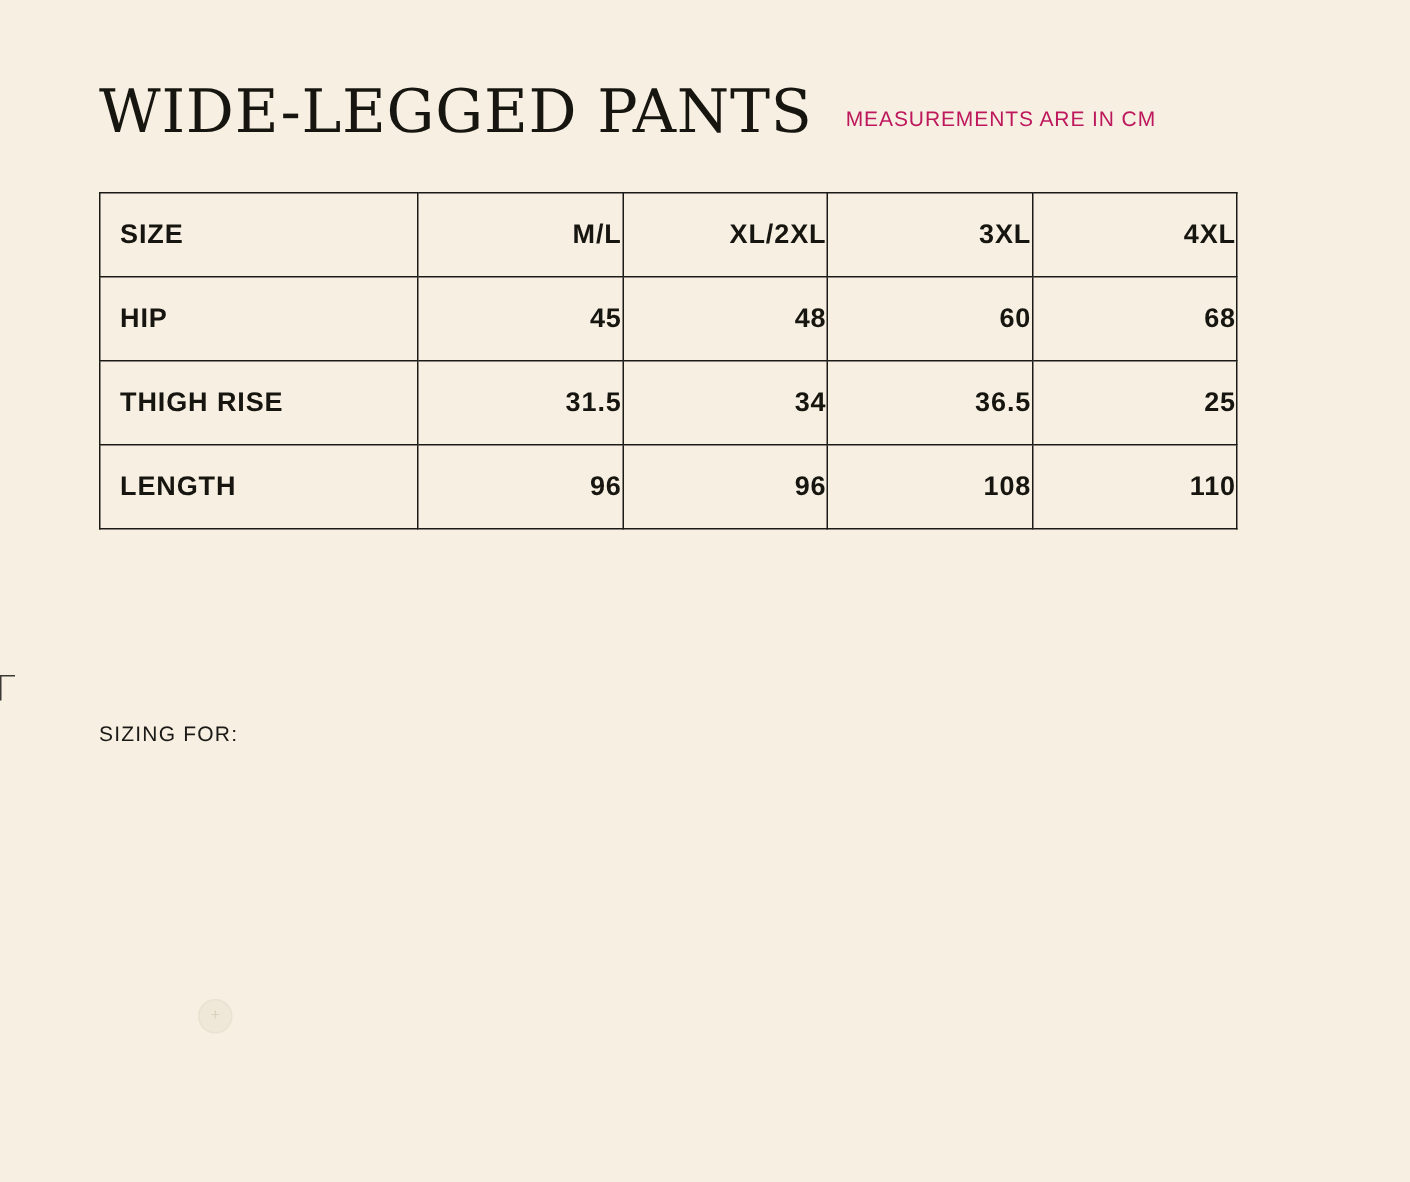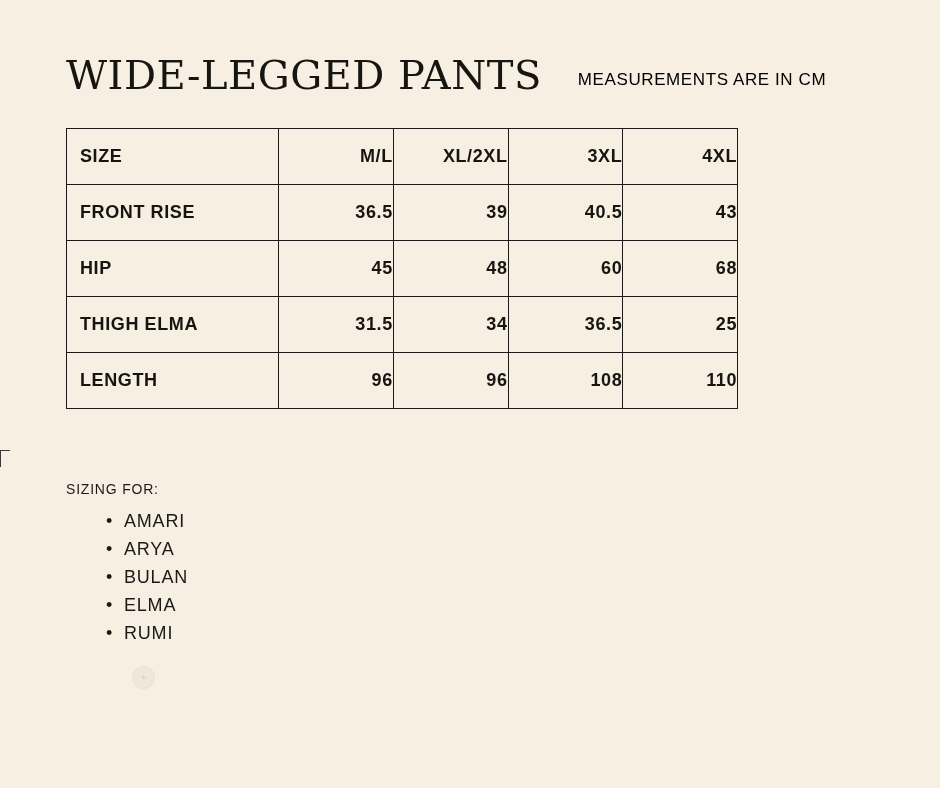--- a/index.html
+++ b/index.html
@@ -36,35 +36,35 @@
   .title {
     font-family: "DejaVu Serif", serif;
     font-size: 40px;
     letter-spacing: 0.5px;
     color: #17150f;
     white-space: nowrap;
     font-weight: 400;
   }
 
   .subtitle {
-    margin-left: 36px;
+    margin-left: 22px;
     font-family: "Liberation Sans", sans-serif;
-    font-size: 17px;
+    font-size: 14px;
     letter-spacing: 0.6px;
-    color: #000000;
+    color: #be185d;
     white-space: nowrap;
     position: relative;
     top: -4px;
   }
 
   table.size-table {
     position: absolute;
     left: 66px;
     top: 128px;
-    width: 672px;
+    width: 759px;
     border-collapse: collapse;
     table-layout: fixed;
     padding-left: 44px;
   }
 
   table.size-table td {
     border: 1.6px solid #1c1a17;
     height: 55px;
     font-size: 18px;
     font-weight: bold;
@@ -158,57 +158,43 @@
   <table class="size-table">
     <tbody>
       <tr>
         <td class="rowlabel">SIZE</td>
         <td>M/L</td>
         <td>XL/2XL</td>
         <td>3XL</td>
         <td>4XL</td>
       </tr>
       <tr>
-        <td class="rowlabel">FRONT RISE</td>
-        <td>36.5</td>
-        <td>39</td>
-        <td>40.5</td>
-        <td>43</td>
-      </tr>
-      <tr>
         <td class="rowlabel">HIP</td>
         <td>45</td>
         <td>48</td>
         <td>60</td>
         <td>68</td>
       </tr>
       <tr>
-        <td class="rowlabel">THIGH ELMA</td>
+        <td class="rowlabel">THIGH RISE</td>
         <td>31.5</td>
         <td>34</td>
         <td>36.5</td>
         <td>25</td>
       </tr>
       <tr>
         <td class="rowlabel">LENGTH</td>
         <td>96</td>
         <td>96</td>
         <td>108</td>
         <td>110</td>
       </tr>
     </tbody>
   </table>
 
   <div class="sizing-for">SIZING FOR:</div>
 
-  <ul class="model-list">
-    <li>AMARI</li>
-    <li>ARYA</li>
-    <li>BULAN</li>
-    <li>ELMA</li>
-    <li>RUMI</li>
-  </ul>
 
   <div class="edge-mark"></div>
 
   <div class="faint-badge">+</div>
 
 </div>
 
 </body></html>

